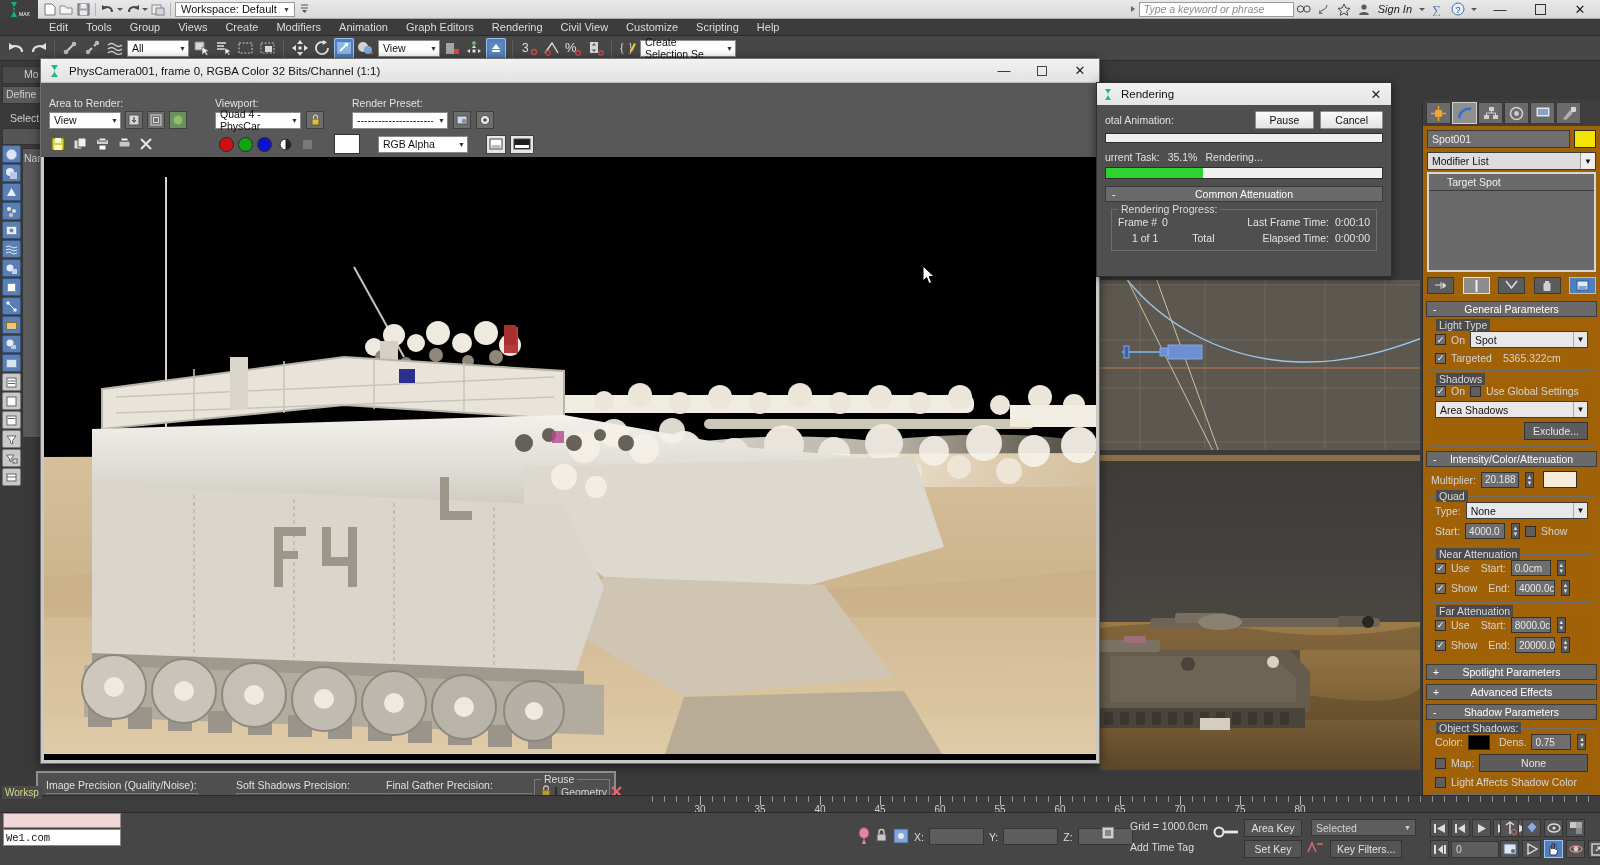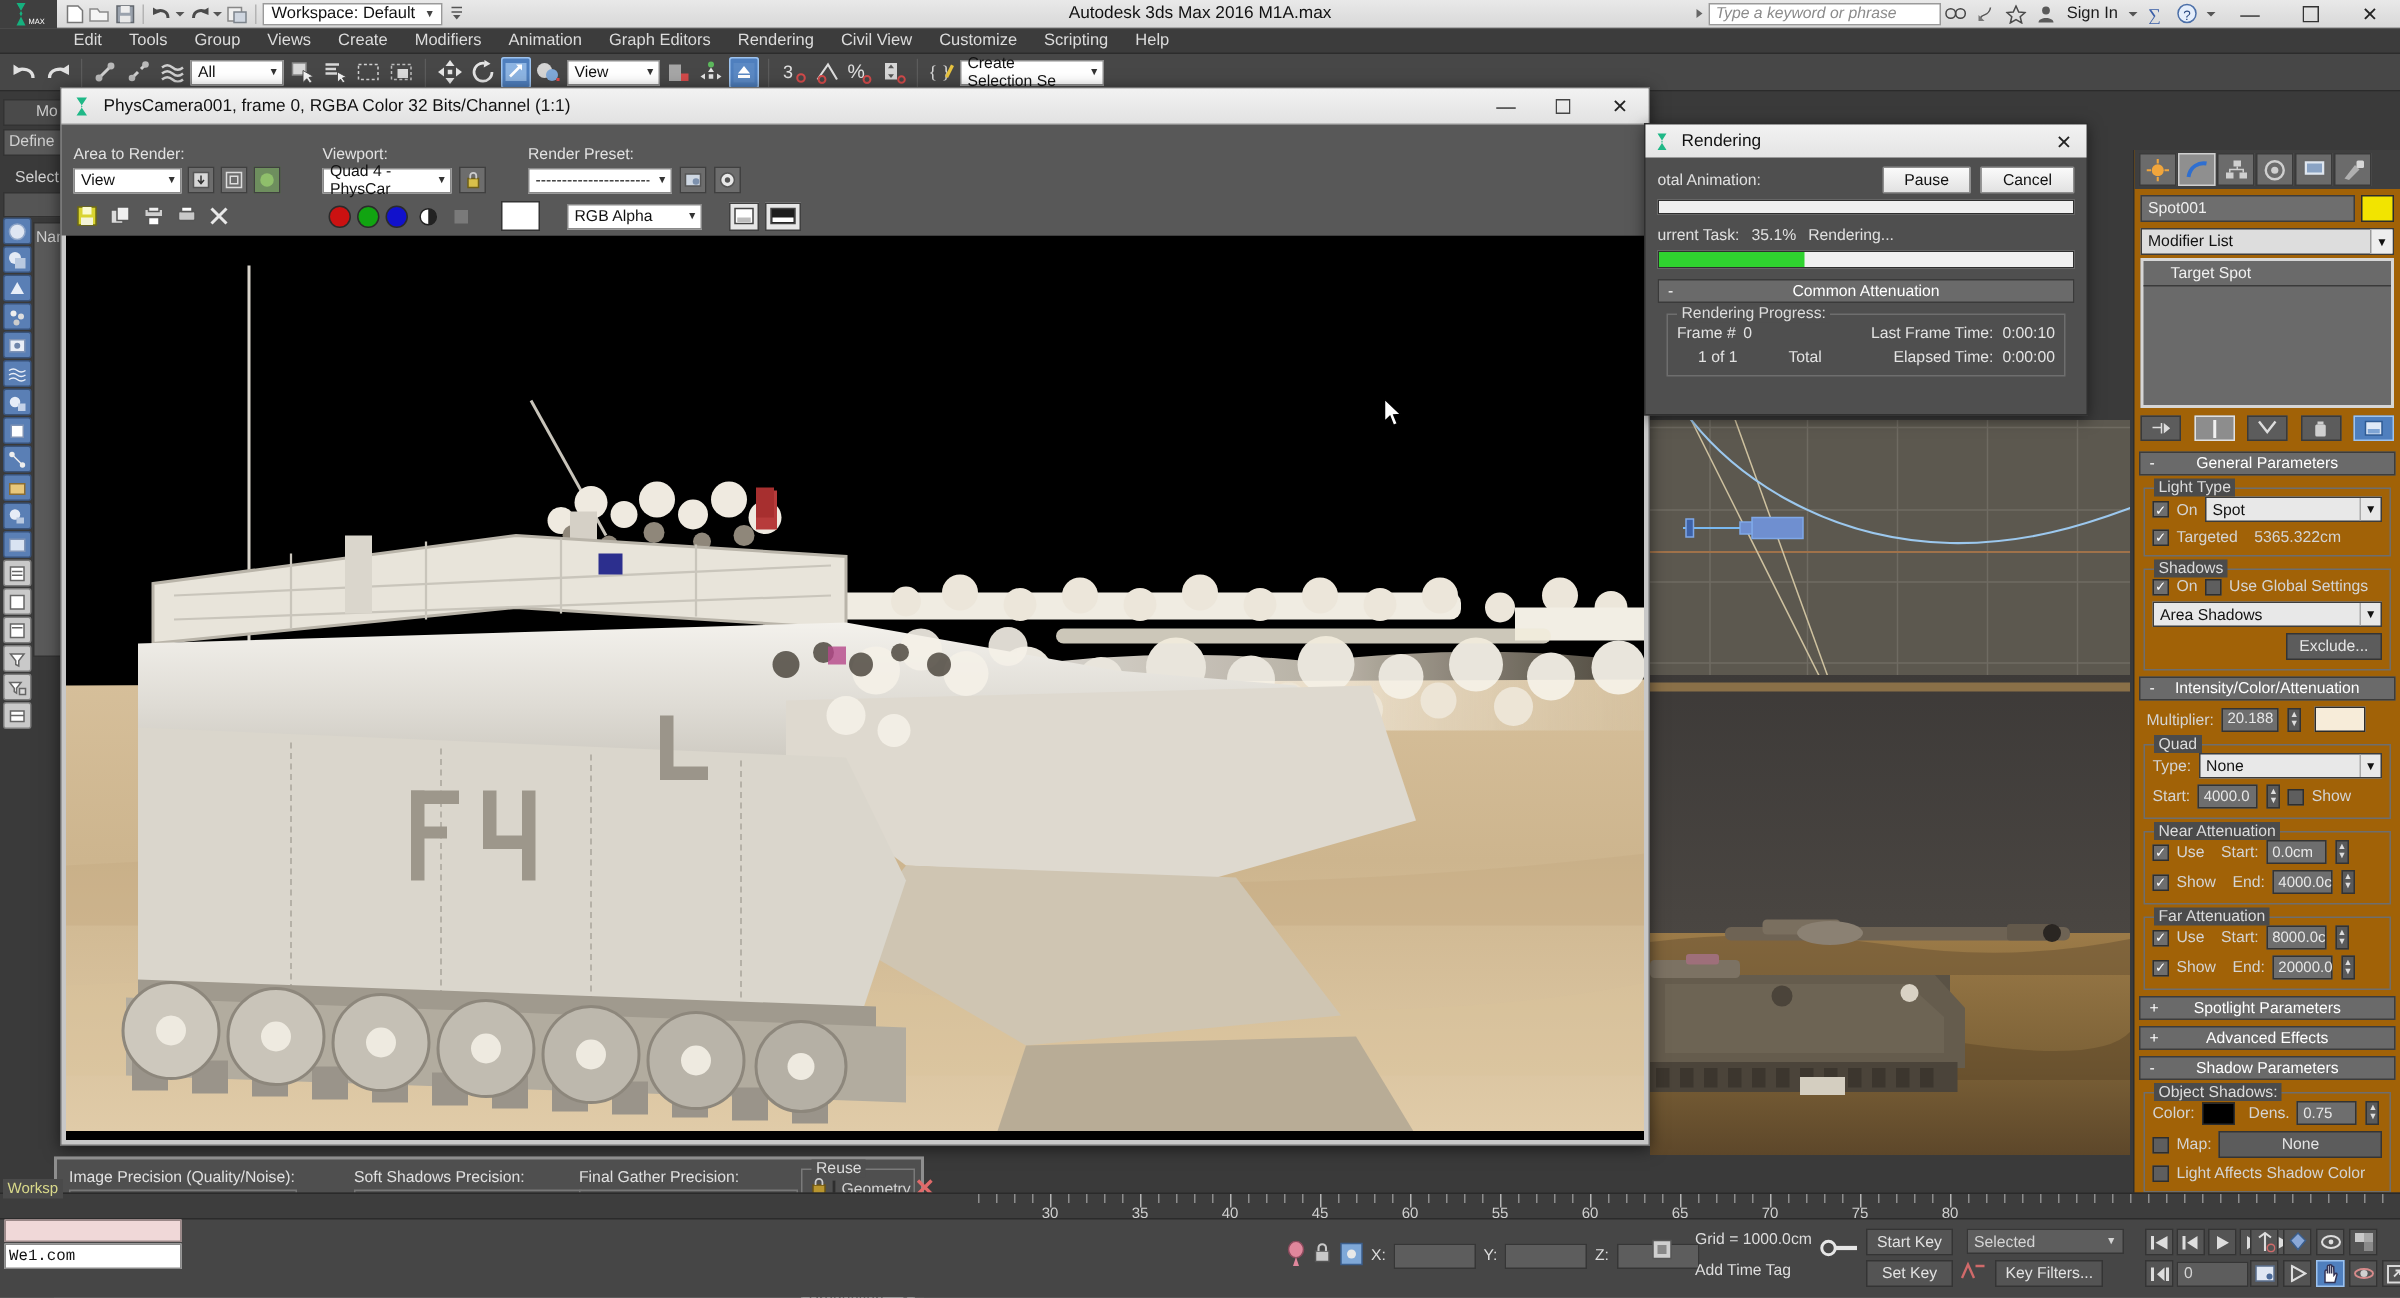--- a/index.html
+++ b/index.html
@@ -42,21 +42,21 @@
   }
   .title-right {
     margin-left: auto; display: flex; align-items: center; height: 19px; gap: 0;
   }
   .searchbox {
     width: 155px; height: 15px; background: #fff; border: 1px solid #9a9a9a;
     font-style: italic; color: #8b8b8b; font-size: 10.5px;
     display: flex; align-items: center; padding-left: 4px;
   }
   .trbtn { width: 20px; height: 19px; display: flex; align-items: center; justify-content: center; }
-  .signin { font-size: 11px; color: #1c1c1c; padding: 0 4px; }
+  .signin { font-size: 11px; color: #1c1c1c; padding: 0 4px; font-style: italic; }
   .wbtn { width: 40px; height: 19px; display: flex; align-items: center; justify-content: center;
           color: #222; font-size: 13px; }
 
   
   .menubar {
     position: absolute; left: 0; top: 19px; width: 1600px; height: 17px;
     background: #3c3c3c; display: flex; align-items: center; padding-left: 40px;
     border-bottom: 1px solid #2c2c2c;
   }
   .menu-item { padding: 0 9px; font-size: 11px; color: #dcdcdc; line-height: 17px; }
@@ -522,21 +522,20 @@
         <span class="arrow">▼</span>
       </div>
       <div class="qicon">
         <svg width="9" height="12">
             <line x1="1" y1="2" x2="8" y2="2" stroke="#555"></line>
             <line x1="1" y1="5" x2="8" y2="5" stroke="#555"></line>
             <path d="M2,7 L7,7 L4.5,10 Z" fill="#555"></path>
           </svg>
         </div>
     </div>
-    <div class="title-center">Autodesk 3ds Max 2016    M1A.max</div>
     <div class="title-right">
       <div class="qicon" style="width:12px">
         <svg width="6" height="8">
             <path d="M1,1 L5,4 L1,7 Z" fill="#666"></path>
           </svg>
         </div>
       <div class="searchbox" title="Type a keyword or phrase">
         <span>Type a keyword or phrase</span>
       </div>
       <div class="trbtn">
@@ -1650,21 +1649,21 @@
 
     <div style="position:absolute;left:1130px;top:7px;font-size:10.5px;color:#ddd">Grid = 1000.0cm</div>
     <div style="position:absolute;left:1130px;top:28px;font-size:10.5px;color:#ddd">Add Time Tag</div>
 
     <div style="position:absolute;left:1213px;top:12px">
       <svg width="26" height="14">
           <circle cx="6" cy="7" r="4.5" fill="none" stroke="#e6e6e6" stroke-width="2"></circle>
           <rect x="10" y="5.6" width="15" height="2.8" fill="#e6e6e6"></rect>
         </svg></div>
 
-    <button class="sb-btn" style="position:absolute;left:1244px;top:6px;width:58px">Start Key</button>
+    <button class="sb-btn" style="position:absolute;left:1244px;top:6px;width:58px">Area Key</button>
     <button class="sb-btn" style="position:absolute;left:1244px;top:27px;width:58px">Set Key</button>
     <div style="position:absolute;left:1307px;top:27px">
       <svg width="18" height="16">
           <path d="M1,12 L5,3 L9,12" stroke="#d06a6a" stroke-width="1.6" fill="none"></path>
           <path d="M10,4 L16,4" stroke="#d06a6a" stroke-width="1.6"></path>
         </svg></div>
     <div style="position:absolute;left:1311px;top:6px;width:105px;height:17px;background:#5d5d5d;border:1px solid #363636;display:flex;align-items:center;padding-left:4px;font-size:10.5px">
       <span>Selected</span>
       <span style="margin-left:auto;padding-right:4px;font-size:7px">▼</span>
     </div>

